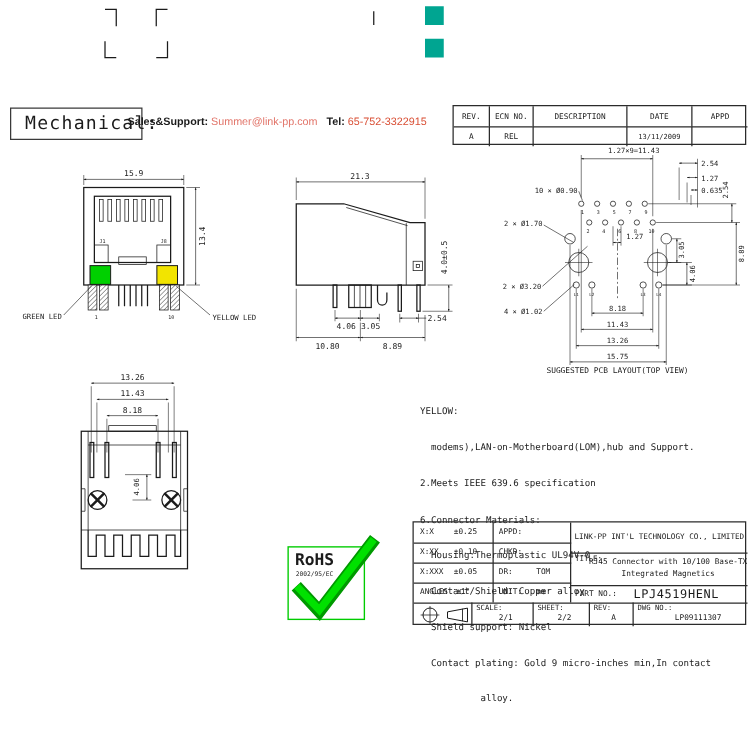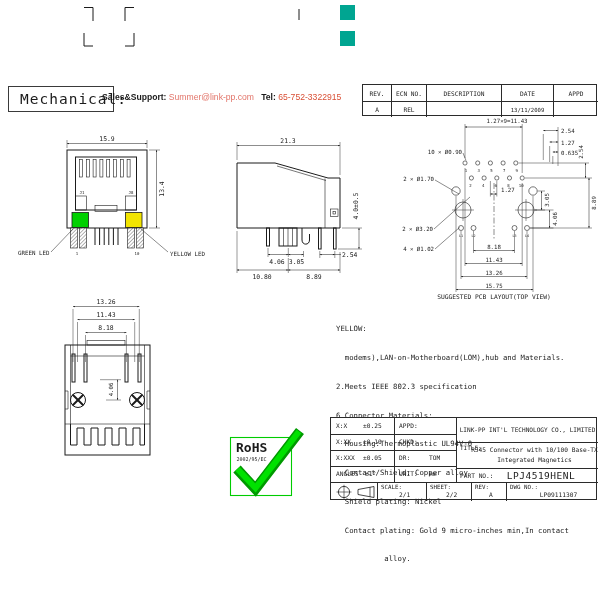--- a/index.html
+++ b/index.html
@@ -354,26 +354,26 @@
   <div>APPD</div>
   <div>A</div>
   <div>REL</div>
   <div></div>
   <div style="font-size:5.6px">13/11/2009</div>
   <div></div>
 </div>
 
 <div id="notes" class="abs">
   <div>YELLOW:</div>
-  <div>  modems),LAN-on-Motherboard(LOM),hub and Materials.</div>
-  <div>2.Meets IEEE 802.3 specification</div>
+  <div>  modems),LAN-on-Motherboard(LOM),hub and Support.</div>
+  <div>2.Meets IEEE 639.6 specification</div>
   <div>6.Connector Materials:</div>
   <div>  Housing:Thermoplastic UL94V-0</div>
   <div>  Contact/Shield: Copper alloy</div>
-  <div>  Shield plating: Nickel</div>
+  <div>  Shield support: Nickel</div>
   <div>  Contact plating: Gold 9 micro-inches min,In contact</div>
   <div>           alloy.</div>
   
   
 </div>
 
 <div id="tblock" class="abs">
 
   <div class="cellline" style="left:63px;top:0;width:1px;height:64px;"></div>
   <div class="cellline" style="left:125px;top:0;width:1px;height:64px;"></div>

